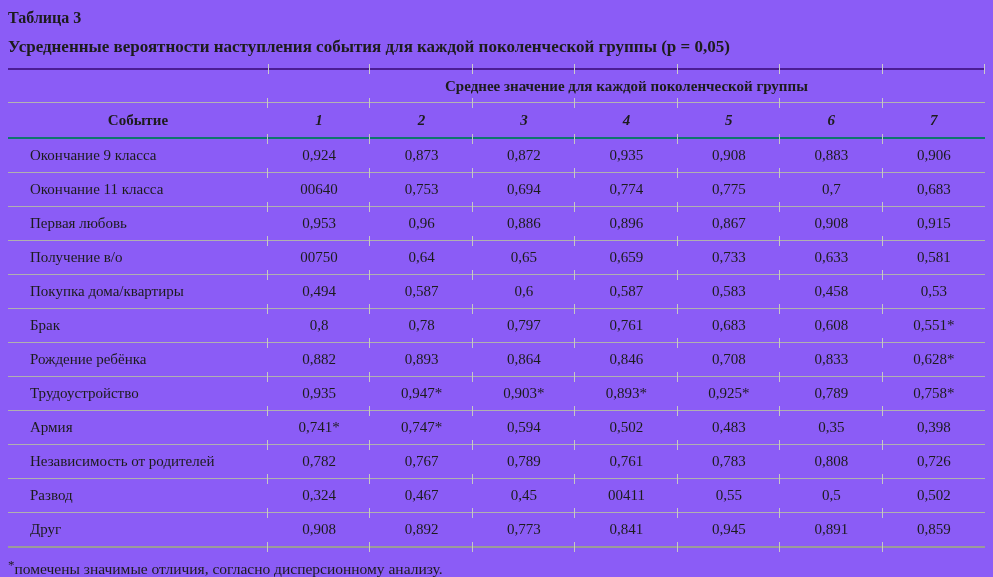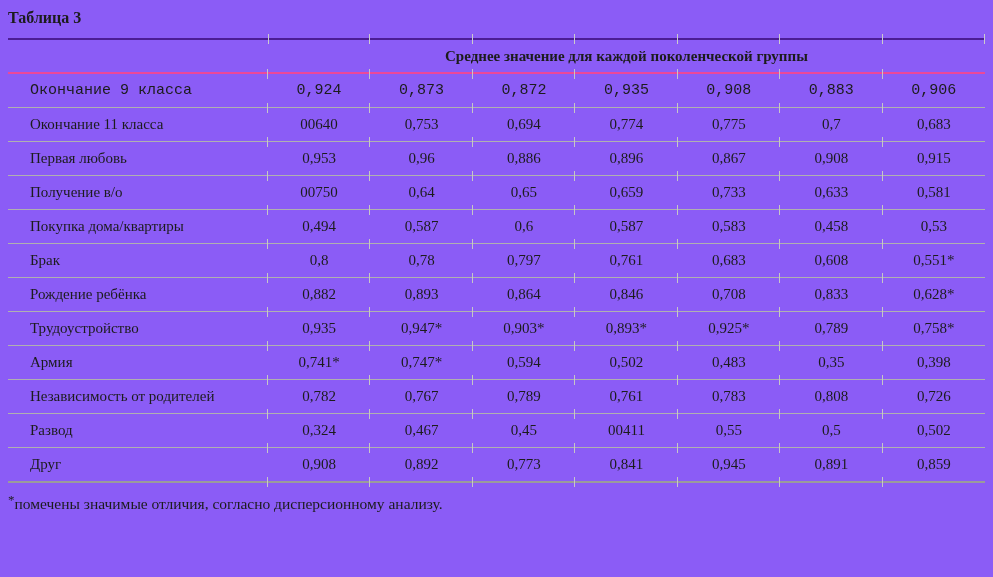--- a/index.html
+++ b/index.html
@@ -42,22 +42,21 @@
   table.stats col.c-val   { width: 10.485%; }
 
   
   tr.span-row > * {
     border-top: 2px solid #4c1d95;
   }
   tr.head-row > * {
     border-top: 1px solid #b3b3b3;
   }
   tbody tr:first-child > * {
-    border-top: 2px solid #ec4899;
-    font-family: Liberation Mono, monospace;
+    border-top: 2px solid #0f766e;
   }
   tbody tr > * {
     border-top: 1px solid #b0b0b0;
   }
   tbody tr:last-child > * {
     border-bottom: 2px solid #9b9b9b;
   }
 
   th, td {
     position: relative;
@@ -147,36 +146,47 @@
   }
 </style>
 </head>
 <body>
 
 <div class="page">
   <div class="content">
 
     <p class="table-label">Таблица 3</p>
 
+    <p class="table-title">Усредненные вероятности наступления события для каждой поколенческой группы (p = 0,05)</p>
 
     <table class="stats">
       <colgroup>
         <col class="c-event">
         <col class="c-val">
           <col class="c-val">
           <col class="c-val">
           <col class="c-val">
         <col class="c-val">
           <col class="c-val">
           <col class="c-val">
       </colgroup>
       <thead>
         <tr class="span-row">
           <th class="corner-cell"></th>
           <th class="span-header" colspan="7">Среднее значение для каждой поколенческой группы</th>
+        </tr>
+        <tr class="head-row">
+          <th class="event-header">Событие</th>
+          <th class="group-header tick-left">1</th>
+          <th class="group-header tick-left">2</th>
+          <th class="group-header tick-left">3</th>
+          <th class="group-header tick-left">4</th>
+          <th class="group-header tick-left">5</th>
+          <th class="group-header tick-left">6</th>
+          <th class="group-header tick-left">7</th>
         </tr>
       </thead>
       <tbody>
           <tr>
             <td class="event">Окончание 9 класса</td>
             <td class="val tick-left">0,924</td>
             <td class="val tick-left">0,873</td>
             <td class="val tick-left">0,872</td>
             <td class="val tick-left">0,935</td>
             <td class="val tick-left">0,908</td>

